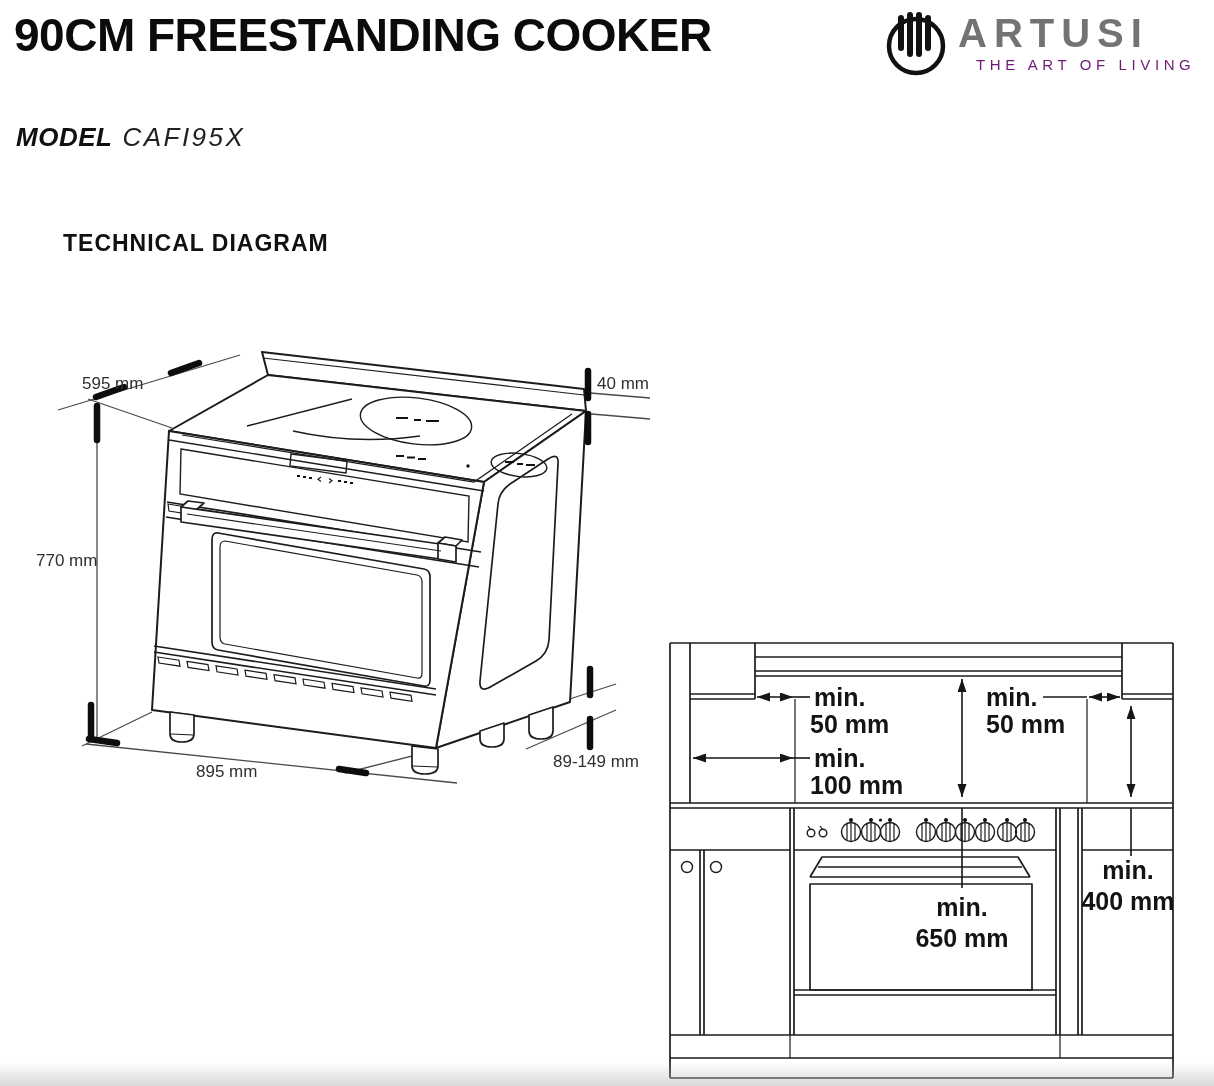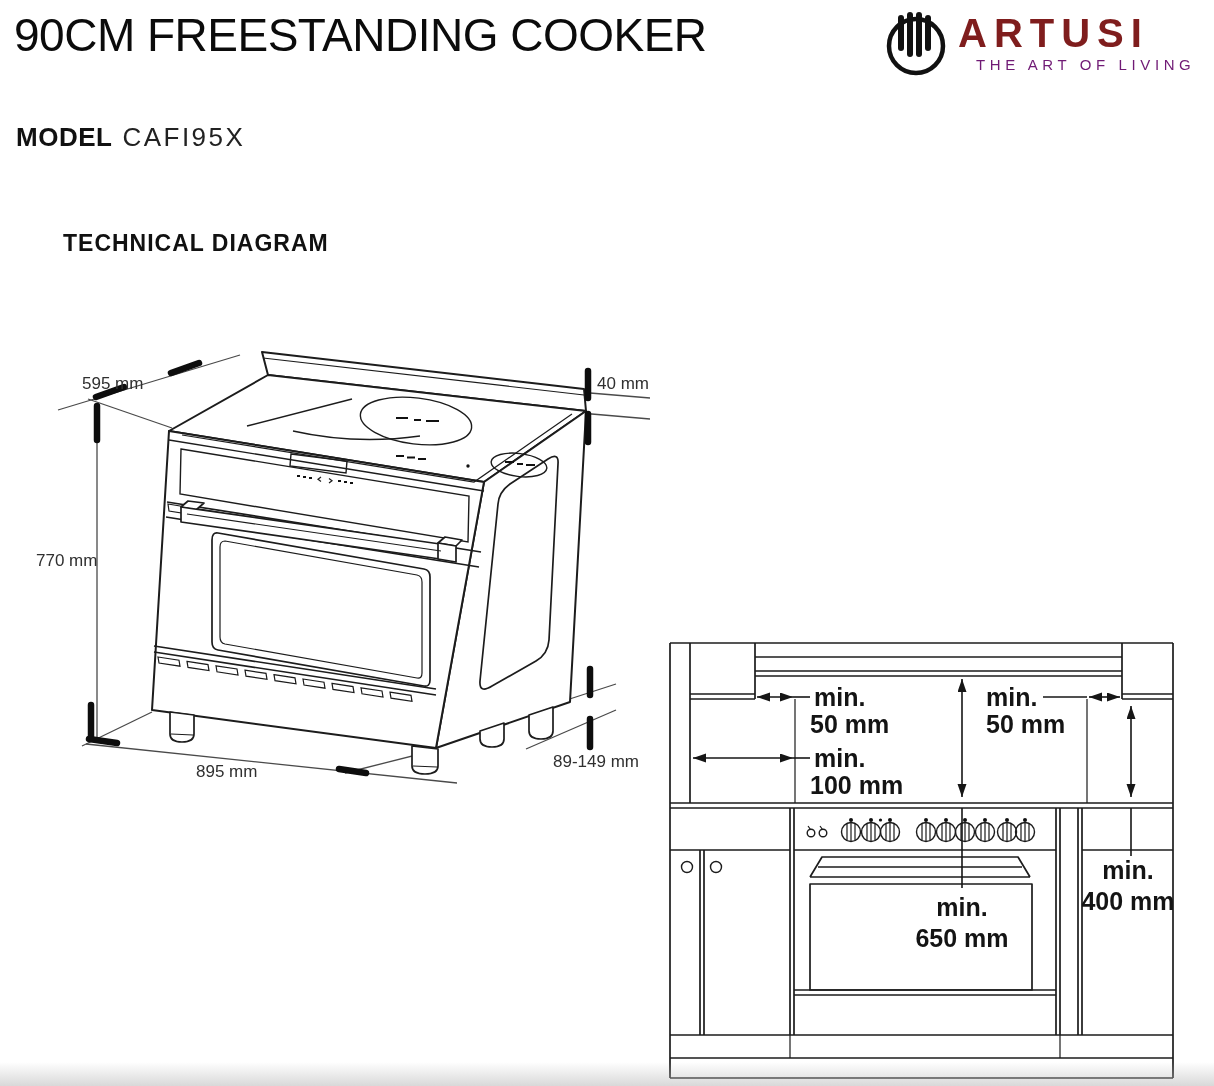--- a/index.html
+++ b/index.html
@@ -1,23 +1,23 @@
 <!DOCTYPE html>
 <html><head>
 <meta charset="utf-8">
 <style>
   html,body{margin:0;padding:0;background:#fff;}
   body{width:1214px;height:1086px;position:relative;overflow:hidden;
        font-family:"Liberation Sans",sans-serif;color:#111;}
   .page-title{position:absolute;left:14px;top:8px;margin:0;
-       font-size:46px;font-weight:400;letter-spacing:-0.5px;color:#0b0b0b;}
+       font-size:46px;font-weight:700;letter-spacing:-0.5px;color:#0b0b0b;}
   .logo{position:absolute;left:884px;top:8px;display:flex;align-items:center;gap:10px;}
-  .logo-text .brand{font-size:40px;font-weight:700;letter-spacing:7px;color:#7f1d1d;line-height:1;}
+  .logo-text .brand{font-size:40px;font-weight:700;letter-spacing:7px;color:#737373;line-height:1;}
   .logo-text .tagline{font-size:15px;letter-spacing:4.6px;color:#701a75;margin-top:3px;margin-left:18px;}
-  .model-line{position:absolute;left:16px;top:122px;font-size:26px;}
+  .model-line{position:absolute;left:16px;top:122px;font-size:26px;font-style:italic;}
   .model-line .lbl{font-weight:800;letter-spacing:0.5px;}
   .model-line .val{font-weight:400;letter-spacing:2.5px;margin-left:10px;color:#222;}
   .section-title{position:absolute;left:63px;top:230px;font-size:23px;font-weight:800;letter-spacing:1px;}
   svg.drawing{position:absolute;left:0;top:0;width:1214px;height:1086px;}
   .body-face{fill:#fff;stroke:#1c1c1c;stroke-width:2;stroke-linejoin:round;}
   .s15{fill:none;stroke:#1c1c1c;stroke-width:1.7;stroke-linejoin:round;}
   .tn{fill:none;stroke:#1c1c1c;stroke-width:1.2;}
   .det{fill:none;stroke:#1c1c1c;stroke-width:1.4;}
   .dash{fill:none;stroke:#111;stroke-width:2;}
   .tln{fill:none;stroke:#4a4a4a;stroke-width:1.3;}

